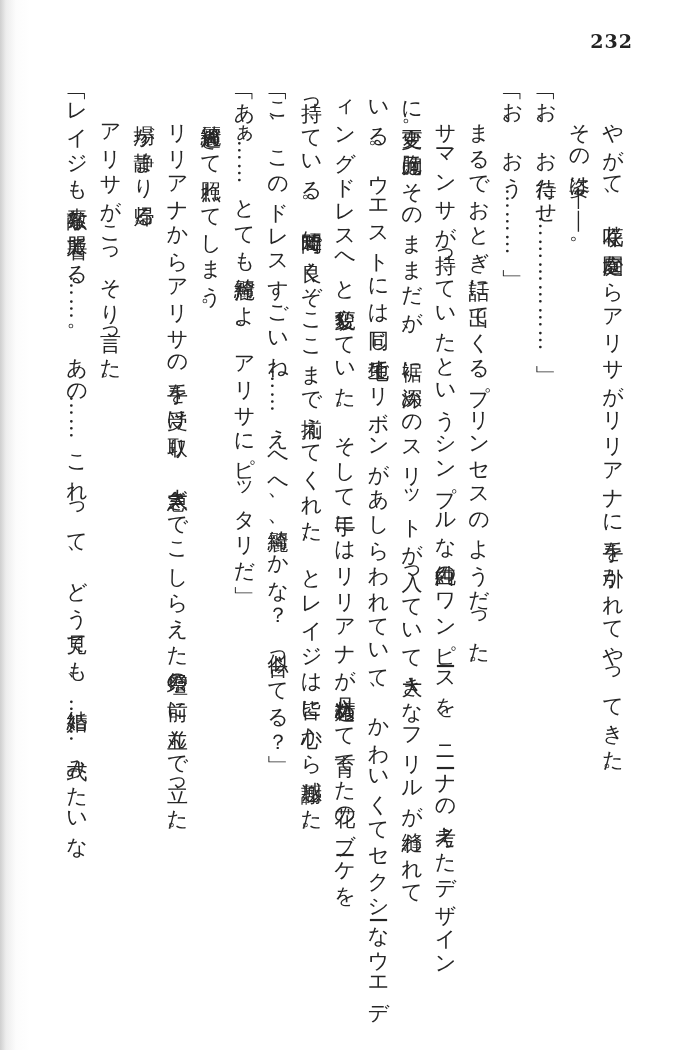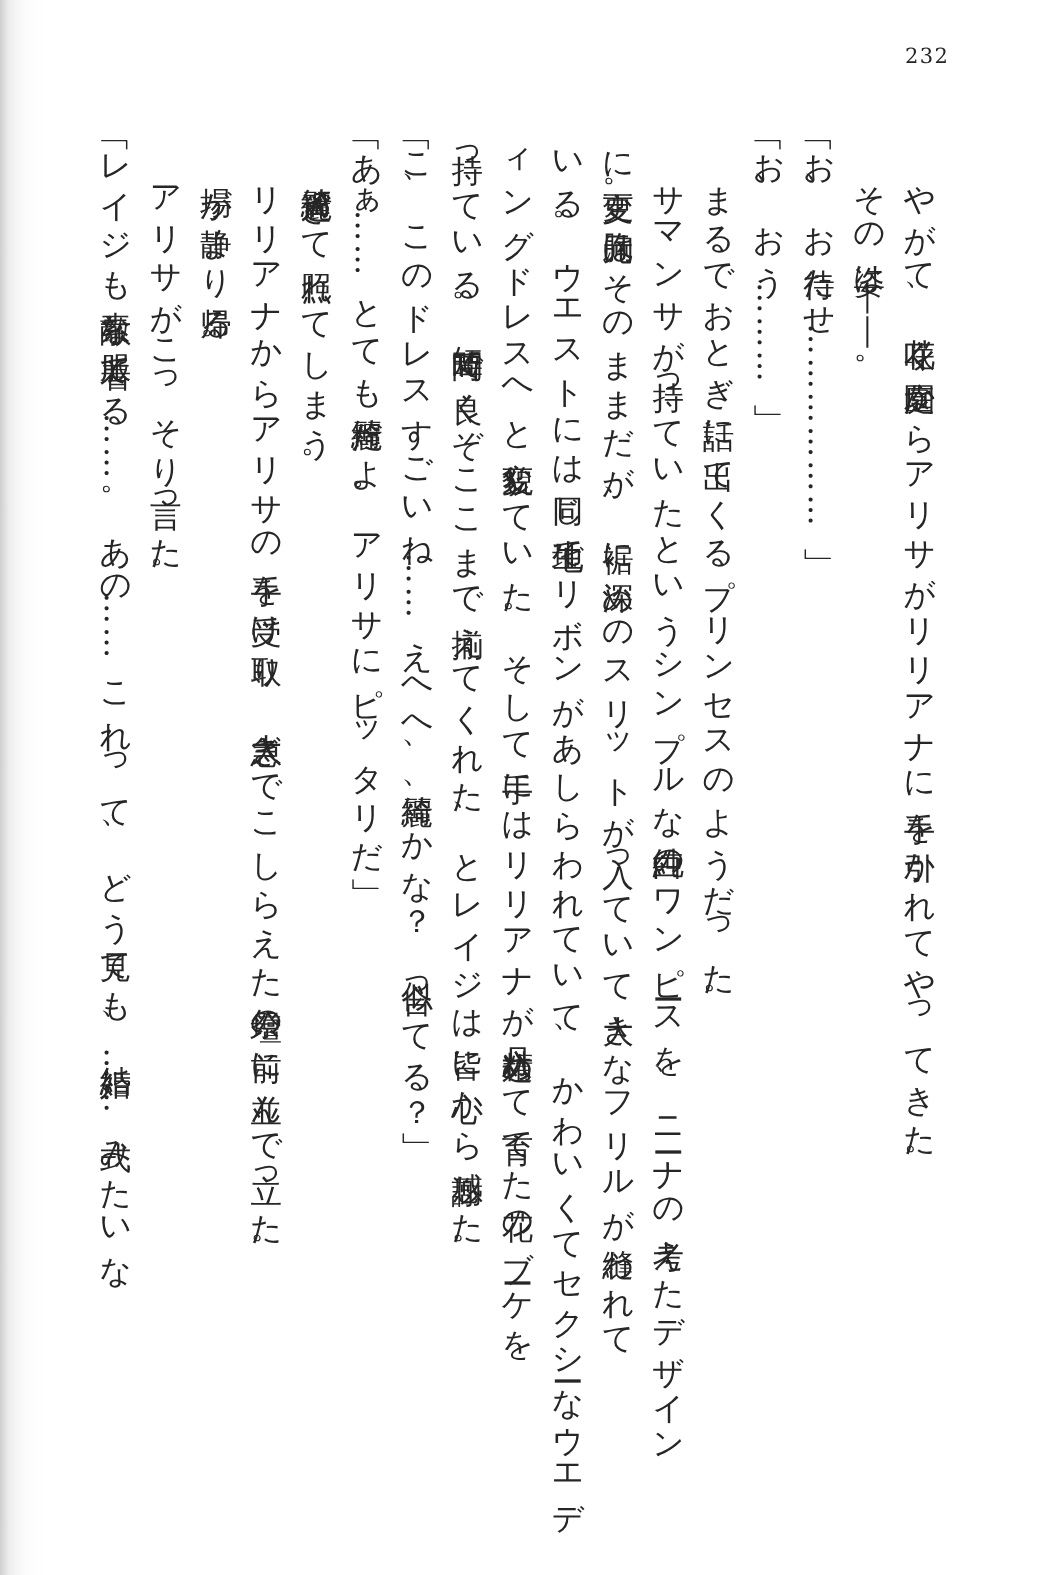--- a/index.html
+++ b/index.html
@@ -16,22 +16,22 @@
   .page {
     position: relative;
     width: 700px;
     height: 1050px;
     background: linear-gradient(to right, #cfcfcf 0px, #ededed 6px, #fcfcfc 16px, #ffffff 30px);
   }
   .page-number {
     position: absolute;
     top: 30px;
     right: 67px;
-    font-size: 14px;
-    font-weight: 400;
+    font-size: 19px;
+    font-weight: 700;
     letter-spacing: 1px;
     color: #232323;
   }
   .text-block {
     position: absolute;
     top: 86px;
     right: 71px;
     height: 912px;
     writing-mode: vertical-rl;
     text-orientation: mixed;

